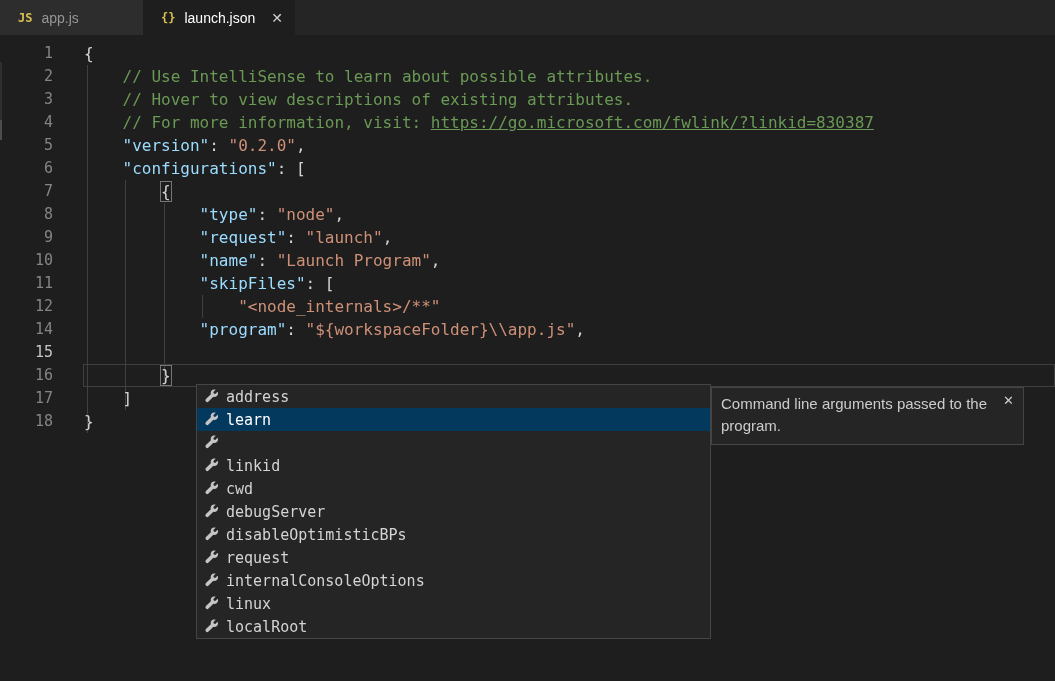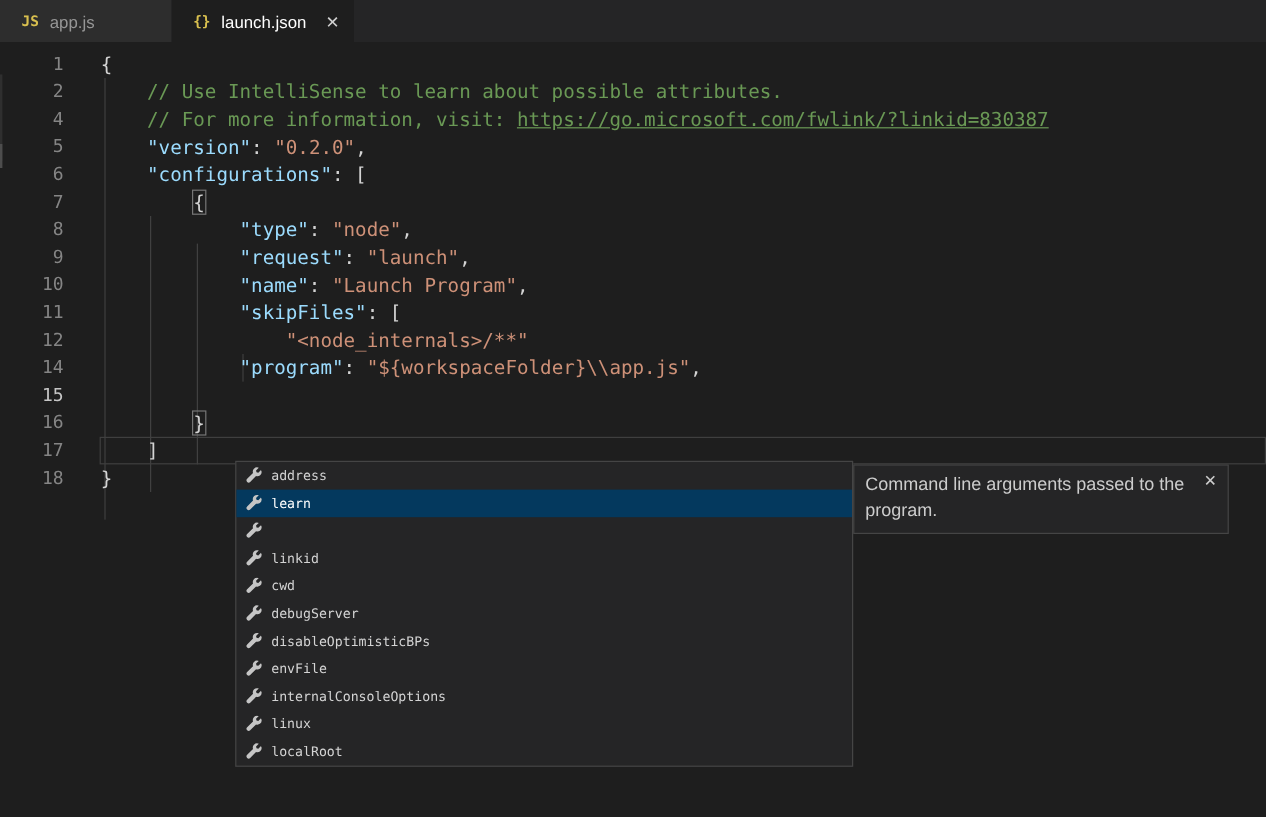--- a/index.html
+++ b/index.html
@@ -58,21 +58,21 @@
   .tok-link{color:var(--comment);text-decoration:underline;}
   .tok-key{color:var(--property);}
   .tok-str{color:var(--string);}
   .tok-punct{color:var(--punctuation);}
   .tok-match{color:var(--punctuation);outline:1px solid #767676;}
 
   
   .suggest{position:absolute;left:196px;top:349px;width:515px;
            background:var(--widget-bg);border:1px solid var(--widget-border);z-index:10;}
   .suggest-item{height:23px;display:flex;align-items:center;gap:7px;padding-left:7px;
-                font-family:"DejaVu Sans Mono",monospace;font-size:11px;color:#d4d4d4;
+                font-family:"DejaVu Sans Mono",monospace;font-size:15px;color:#d4d4d4;
                 cursor:pointer;}
   .suggest-item.selected{background:var(--selection-bg);color:#ffffff;}
   .suggest-item svg{flex:0 0 auto;}
 
   
   .hover-doc{position:absolute;left:711px;top:352px;width:313px;min-height:51px;z-index:11;
              background:var(--widget-bg);border:1px solid var(--widget-border);
              padding:5px 30px 7px 9px;font-size:15px;line-height:22px;color:var(--fg);}
   .hover-doc .doc-close{position:absolute;top:6px;right:9px;font-size:13px;color:var(--fg);
                         cursor:pointer;line-height:1;}
@@ -103,20 +103,21 @@
       <div class="guide" style="left:125px;top:145px;height:230px;"></div>
       <div class="guide" style="left:164px;top:168px;height:184px;"></div>
       <div class="guide" style="left:202px;top:260px;height:23px;"></div>
     </div>
 
     <div class="current-line"></div>
 
     <div id="code-lines">
         <div class="row"><span class="ln">1</span><span class="lc"><span class="tok-punct">{</span></span></div>
         <div class="row"><span class="ln">2</span><span class="lc"><span class="tok-ws">    </span><span class="tok-comment">// Use IntelliSense to learn about possible attributes.</span></span></div>
+        <div class="row"><span class="ln">3</span><span class="lc"><span class="tok-ws">    </span><span class="tok-comment">// Hover to view descriptions of existing attributes.</span></span></div>
         <div class="row"><span class="ln">4</span><span class="lc"><span class="tok-ws">    </span><span class="tok-comment">// For more information, visit: </span><span class="tok-link">https://go.microsoft.com/fwlink/?linkid=830387</span></span></div>
         <div class="row"><span class="ln">5</span><span class="lc"><span class="tok-ws">    </span><span class="tok-key">"version"</span><span class="tok-punct">: </span><span class="tok-str">"0.2.0"</span><span class="tok-punct">,</span></span></div>
         <div class="row"><span class="ln">6</span><span class="lc"><span class="tok-ws">    </span><span class="tok-key">"configurations"</span><span class="tok-punct">: [</span></span></div>
         <div class="row"><span class="ln">7</span><span class="lc"><span class="tok-ws">        </span><span class="tok-match">{</span></span></div>
         <div class="row"><span class="ln">8</span><span class="lc"><span class="tok-ws">            </span><span class="tok-key">"type"</span><span class="tok-punct">: </span><span class="tok-str">"node"</span><span class="tok-punct">,</span></span></div>
         <div class="row"><span class="ln">9</span><span class="lc"><span class="tok-ws">            </span><span class="tok-key">"request"</span><span class="tok-punct">: </span><span class="tok-str">"launch"</span><span class="tok-punct">,</span></span></div>
         <div class="row"><span class="ln">10</span><span class="lc"><span class="tok-ws">            </span><span class="tok-key">"name"</span><span class="tok-punct">: </span><span class="tok-str">"Launch Program"</span><span class="tok-punct">,</span></span></div>
         <div class="row"><span class="ln">11</span><span class="lc"><span class="tok-ws">            </span><span class="tok-key">"skipFiles"</span><span class="tok-punct">: [</span></span></div>
         <div class="row"><span class="ln">12</span><span class="lc"><span class="tok-ws">                </span><span class="tok-str">"&lt;node_internals&gt;/**"</span></span></div>
         <div class="row"><span class="ln">14</span><span class="lc"><span class="tok-ws">            </span><span class="tok-key">"program"</span><span class="tok-punct">: </span><span class="tok-str">"${workspaceFolder}\\app.js"</span><span class="tok-punct">,</span></span></div>
@@ -165,21 +166,21 @@
         <div class="suggest-item">
           <svg width="15" height="15" viewBox="0 0 16 16">
             <path fill="#c5c5c5" d="M15 4.6a3.8 3.8 0 0 1-5 3.6l-5.2 5.2a1.9 1.9 0 0 1-2.7-2.7l5.2-5.2a3.8 3.8 0 0 1 4.5-4.9l.6.2-2.4 2.4.4 1.6 1.6.4 2.4-2.4.2.6c.3.4.4.8.4 1.2zM13.9 5c0 1.5-1.2 2.8-2.8 2.8-.3 0-.7-.1-1-.2l-.3-.1-5.6 5.6a.9.9 0 0 1-1.3-1.3l5.6-5.6-.1-.3a2.8 2.8 0 0 1 2.5-3.8l-1.6 1.6.6 2.5 2.5.6L13.9 5z"></path>
           </svg>
           <span>disableOptimisticBPs</span>
         </div>
         <div class="suggest-item">
           <svg width="15" height="15" viewBox="0 0 16 16">
             <path fill="#c5c5c5" d="M15 4.6a3.8 3.8 0 0 1-5 3.6l-5.2 5.2a1.9 1.9 0 0 1-2.7-2.7l5.2-5.2a3.8 3.8 0 0 1 4.5-4.9l.6.2-2.4 2.4.4 1.6 1.6.4 2.4-2.4.2.6c.3.4.4.8.4 1.2zM13.9 5c0 1.5-1.2 2.8-2.8 2.8-.3 0-.7-.1-1-.2l-.3-.1-5.6 5.6a.9.9 0 0 1-1.3-1.3l5.6-5.6-.1-.3a2.8 2.8 0 0 1 2.5-3.8l-1.6 1.6.6 2.5 2.5.6L13.9 5z"></path>
           </svg>
-          <span>envFile</span>
+          <span>request</span>
         </div>
         <div class="suggest-item">
           <svg width="15" height="15" viewBox="0 0 16 16">
             <path fill="#c5c5c5" d="M15 4.6a3.8 3.8 0 0 1-5 3.6l-5.2 5.2a1.9 1.9 0 0 1-2.7-2.7l5.2-5.2a3.8 3.8 0 0 1 4.5-4.9l.6.2-2.4 2.4.4 1.6 1.6.4 2.4-2.4.2.6c.3.4.4.8.4 1.2zM13.9 5c0 1.5-1.2 2.8-2.8 2.8-.3 0-.7-.1-1-.2l-.3-.1-5.6 5.6a.9.9 0 0 1-1.3-1.3l5.6-5.6-.1-.3a2.8 2.8 0 0 1 2.5-3.8l-1.6 1.6.6 2.5 2.5.6L13.9 5z"></path>
           </svg>
           <span>internalConsoleOptions</span>
         </div>
         <div class="suggest-item">
           <svg width="15" height="15" viewBox="0 0 16 16">
             <path fill="#c5c5c5" d="M15 4.6a3.8 3.8 0 0 1-5 3.6l-5.2 5.2a1.9 1.9 0 0 1-2.7-2.7l5.2-5.2a3.8 3.8 0 0 1 4.5-4.9l.6.2-2.4 2.4.4 1.6 1.6.4 2.4-2.4.2.6c.3.4.4.8.4 1.2zM13.9 5c0 1.5-1.2 2.8-2.8 2.8-.3 0-.7-.1-1-.2l-.3-.1-5.6 5.6a.9.9 0 0 1-1.3-1.3l5.6-5.6-.1-.3a2.8 2.8 0 0 1 2.5-3.8l-1.6 1.6.6 2.5 2.5.6L13.9 5z"></path>

